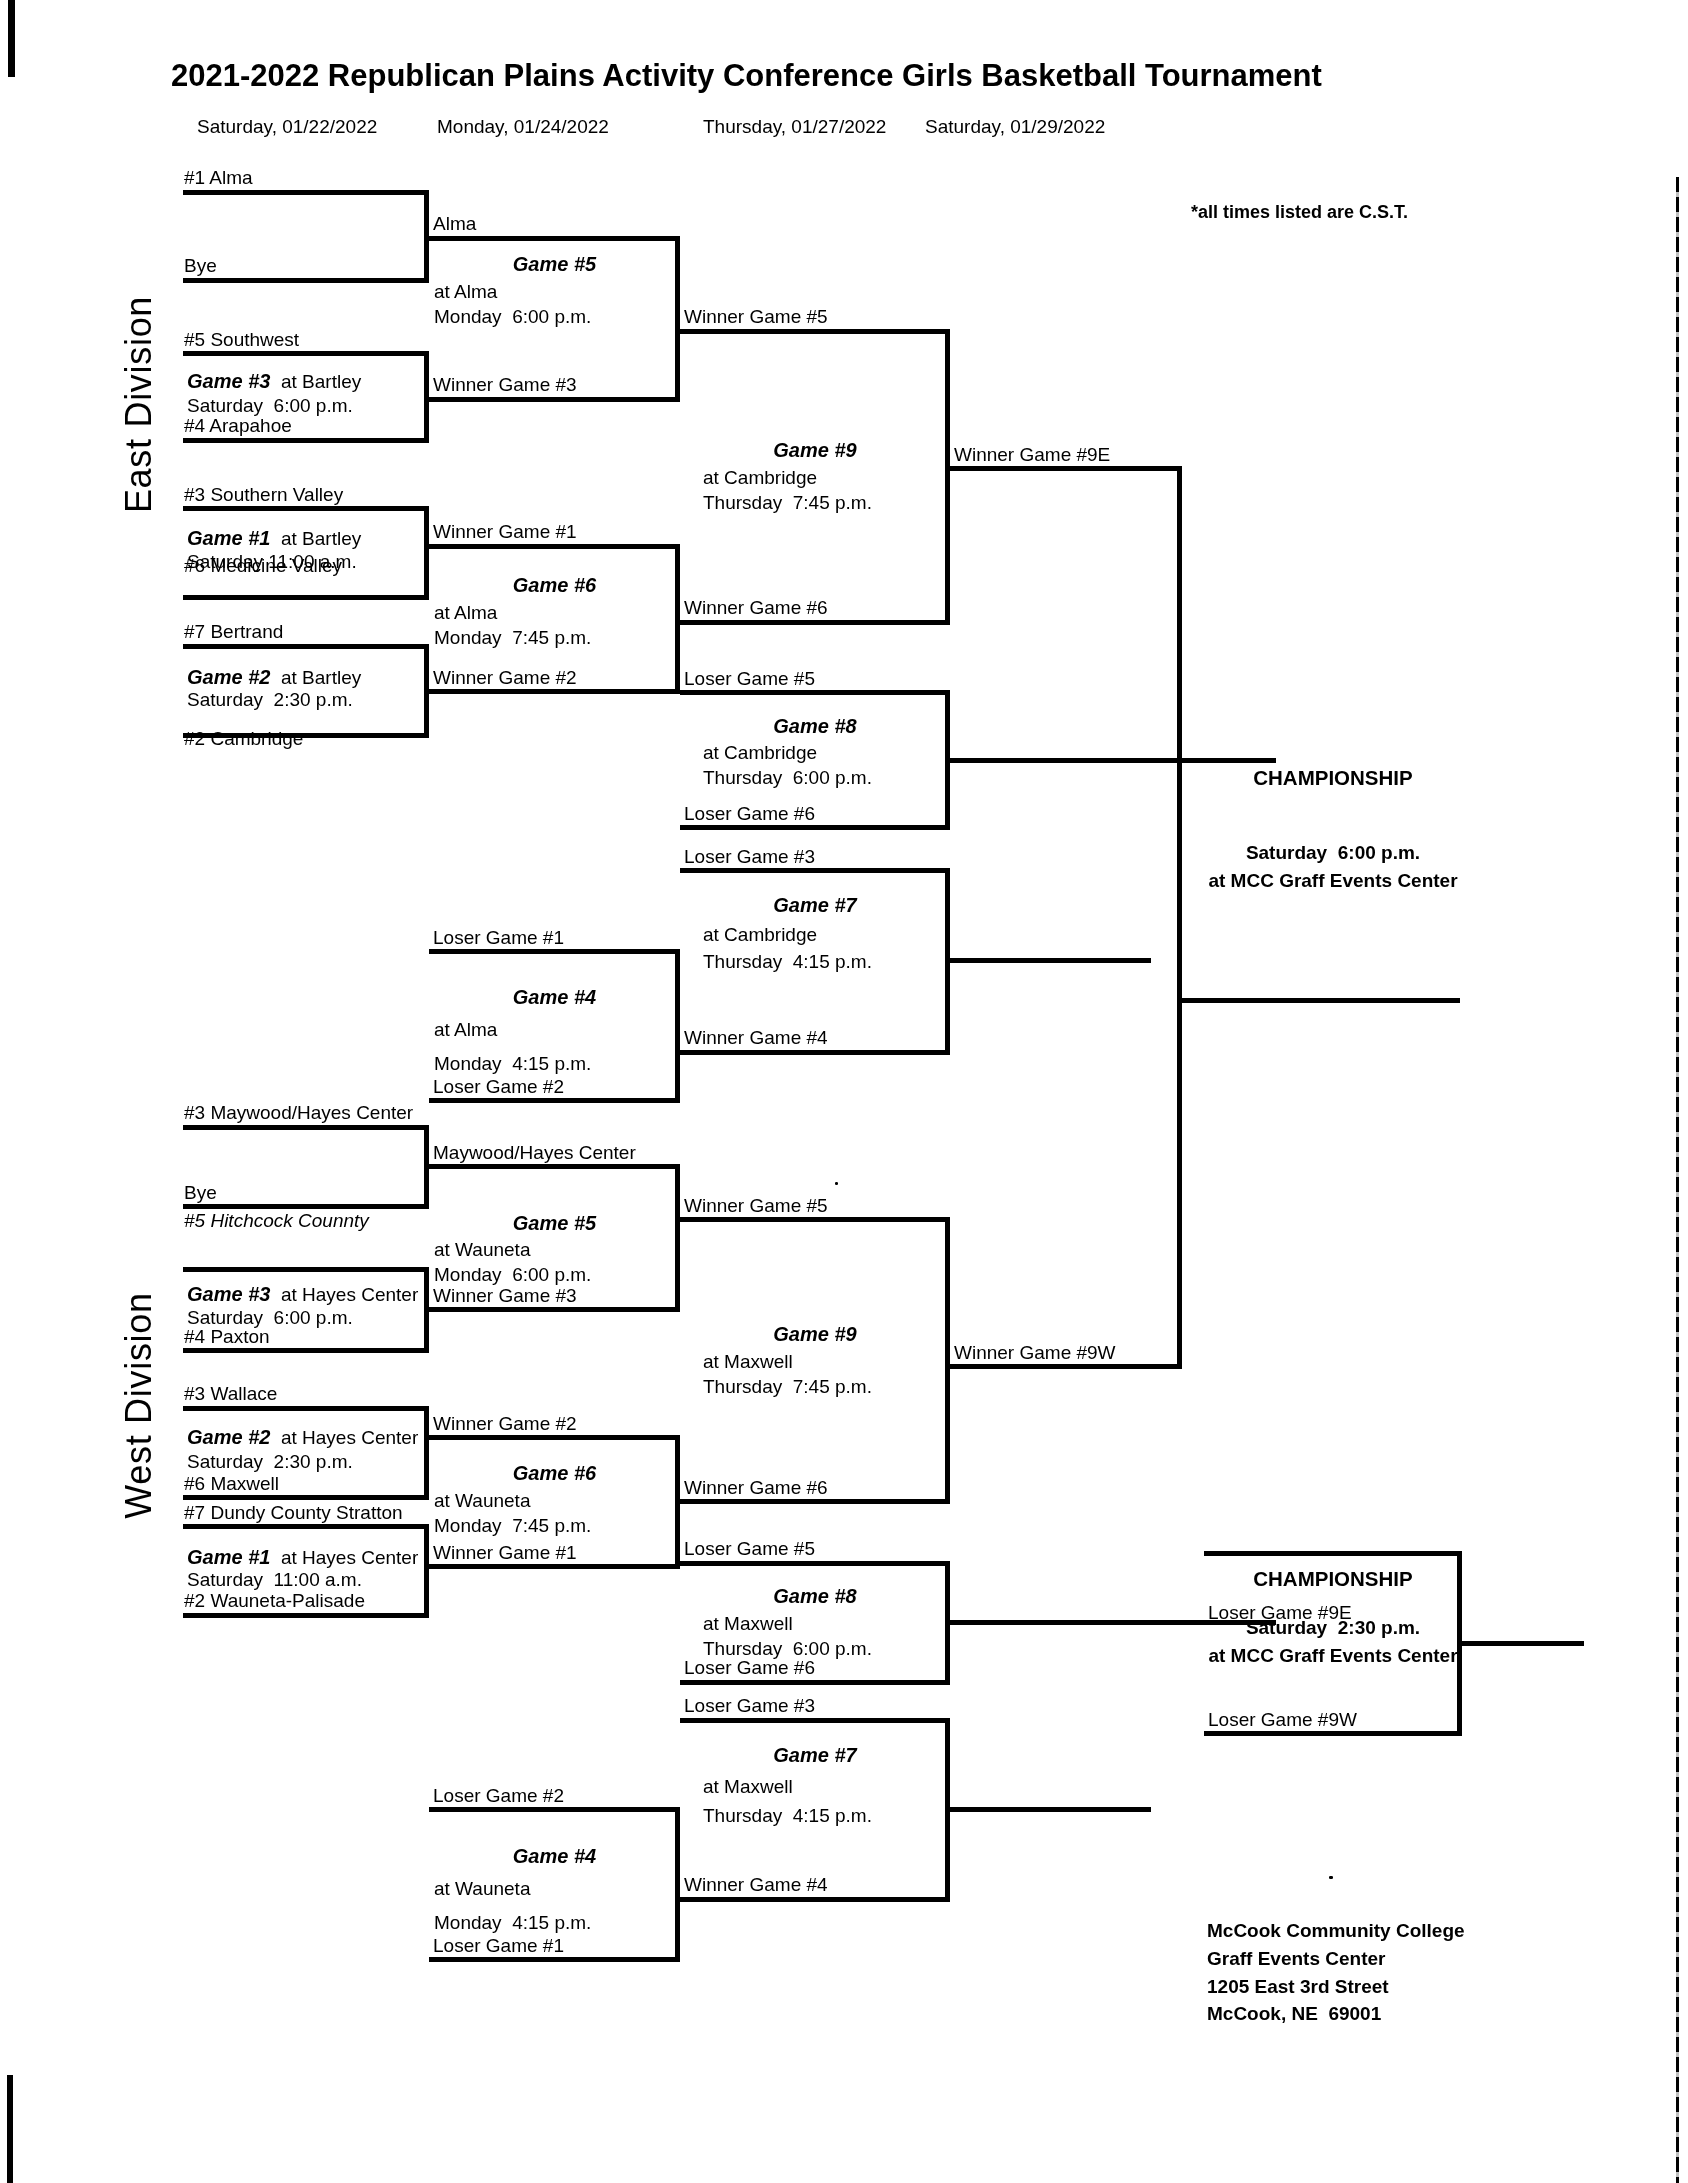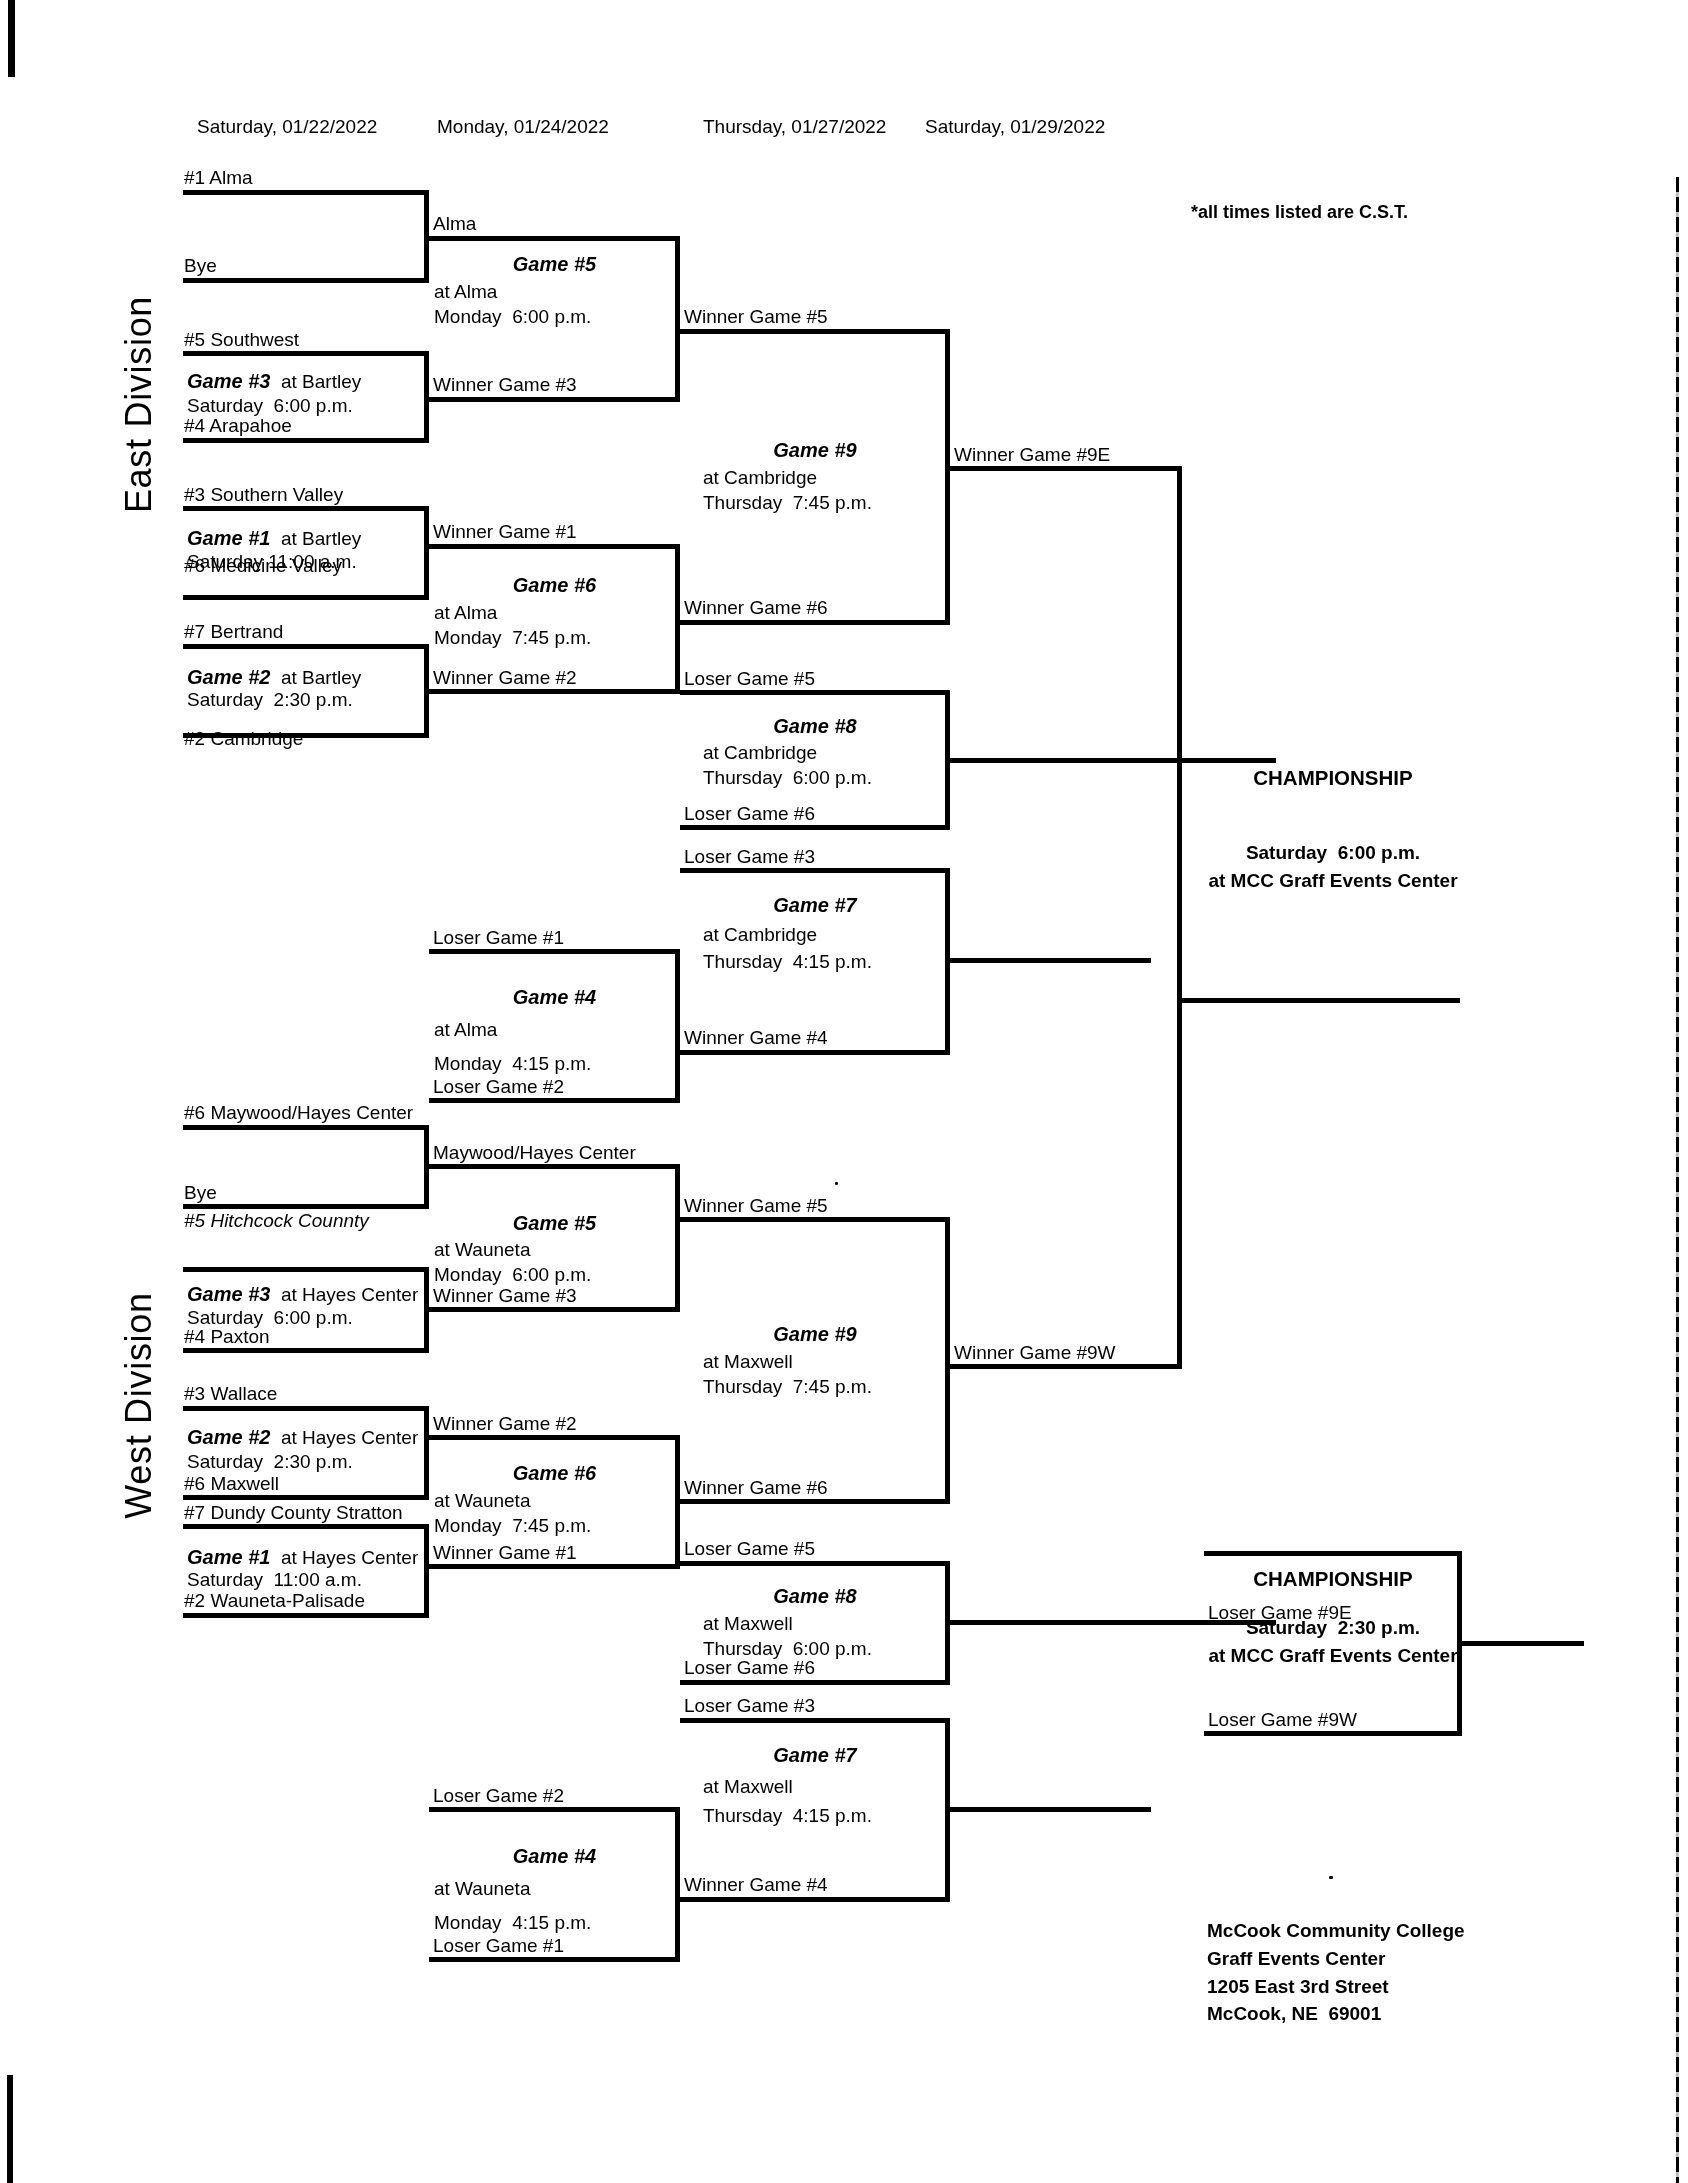--- a/index.html
+++ b/index.html
@@ -32,20 +32,21 @@
 </style>
 </head>
 <body>
 
 <div class="page">
 
   <div class="edge-right"></div>
   <div class="edge-mark" style="left:8px;top:0;width:6.6px;height:77px;"></div>
   <div class="edge-mark" style="left:6.6px;top:2075px;width:6.6px;height:109px;"></div>
 
+  <div class="title">2021-2022 Republican Plains Activity Conference Girls Basketball Tournament</div>
   <div class="date" style="left:197px;">Saturday, 01/22/2022</div>
   <div class="date" style="left:437px;">Monday, 01/24/2022</div>
   <div class="date" style="left:703px;">Thursday, 01/27/2022</div>
   <div class="date" style="left:925px;">Saturday, 01/29/2022</div>
   <div class="note">*all times listed are C.S.T.</div>
 
   <div class="division" style="left:-16.5px;top:386px;">East Division</div>
   <div class="division" style="left:-16.5px;top:1387px;">West Division</div>
 
   <div class="lbl" style="left:184px;top:167px;">#1 Alma</div>
@@ -135,21 +136,21 @@
   <div class="lbl" style="left:433px;top:1076px;">Loser Game #2</div>
   <div class="hl" style="left:429px;top:1098px;width:251px;"></div>
   <div class="vl" style="left:675px;top:949px;height:153px;"></div>
 
   <div class="vl" style="left:1177px;top:466px;height:902px;"></div>
   <div class="champ-lbl" style="left:1194px;top:766px;">CHAMPIONSHIP</div>
   <div class="champ-sub" style="left:1194px;top:839px;">Saturday  6:00 p.m.</div>
   <div class="champ-sub" style="left:1194px;top:867px;">at MCC Graff Events Center</div>
   <div class="hl" style="left:1177px;top:998px;width:283px;"></div>
 
-  <div class="lbl" style="left:184px;top:1102px;">#6 Maywood/Hayes Center</div>
+  <div class="lbl" style="left:184px;top:1102px;">#3 Maywood/Hayes Center</div>
   <div class="hl" style="left:183px;top:1125px;width:246px;"></div>
   <div class="lbl" style="left:184px;top:1182px;">Bye</div>
   <div class="hl" style="left:183px;top:1204px;width:246px;"></div>
   <div class="vl" style="left:424px;top:1125px;height:84px;"></div>
 
   <div class="lbl" style="left:184px;top:1210px;font-style:italic;">#5 Hitchcock Counnty</div>
   <div class="hl" style="left:183px;top:1267px;width:246px;"></div>
   <div class="lbl" style="left:187px;top:1283px;"><span class="gt">Game #3</span><span>  </span><span>at Hayes Center</span></div>
   <div class="lbl" style="left:187px;top:1307px;">Saturday  6:00 p.m.</div>
   <div class="lbl" style="left:184px;top:1326px;">#4 Paxton</div>

